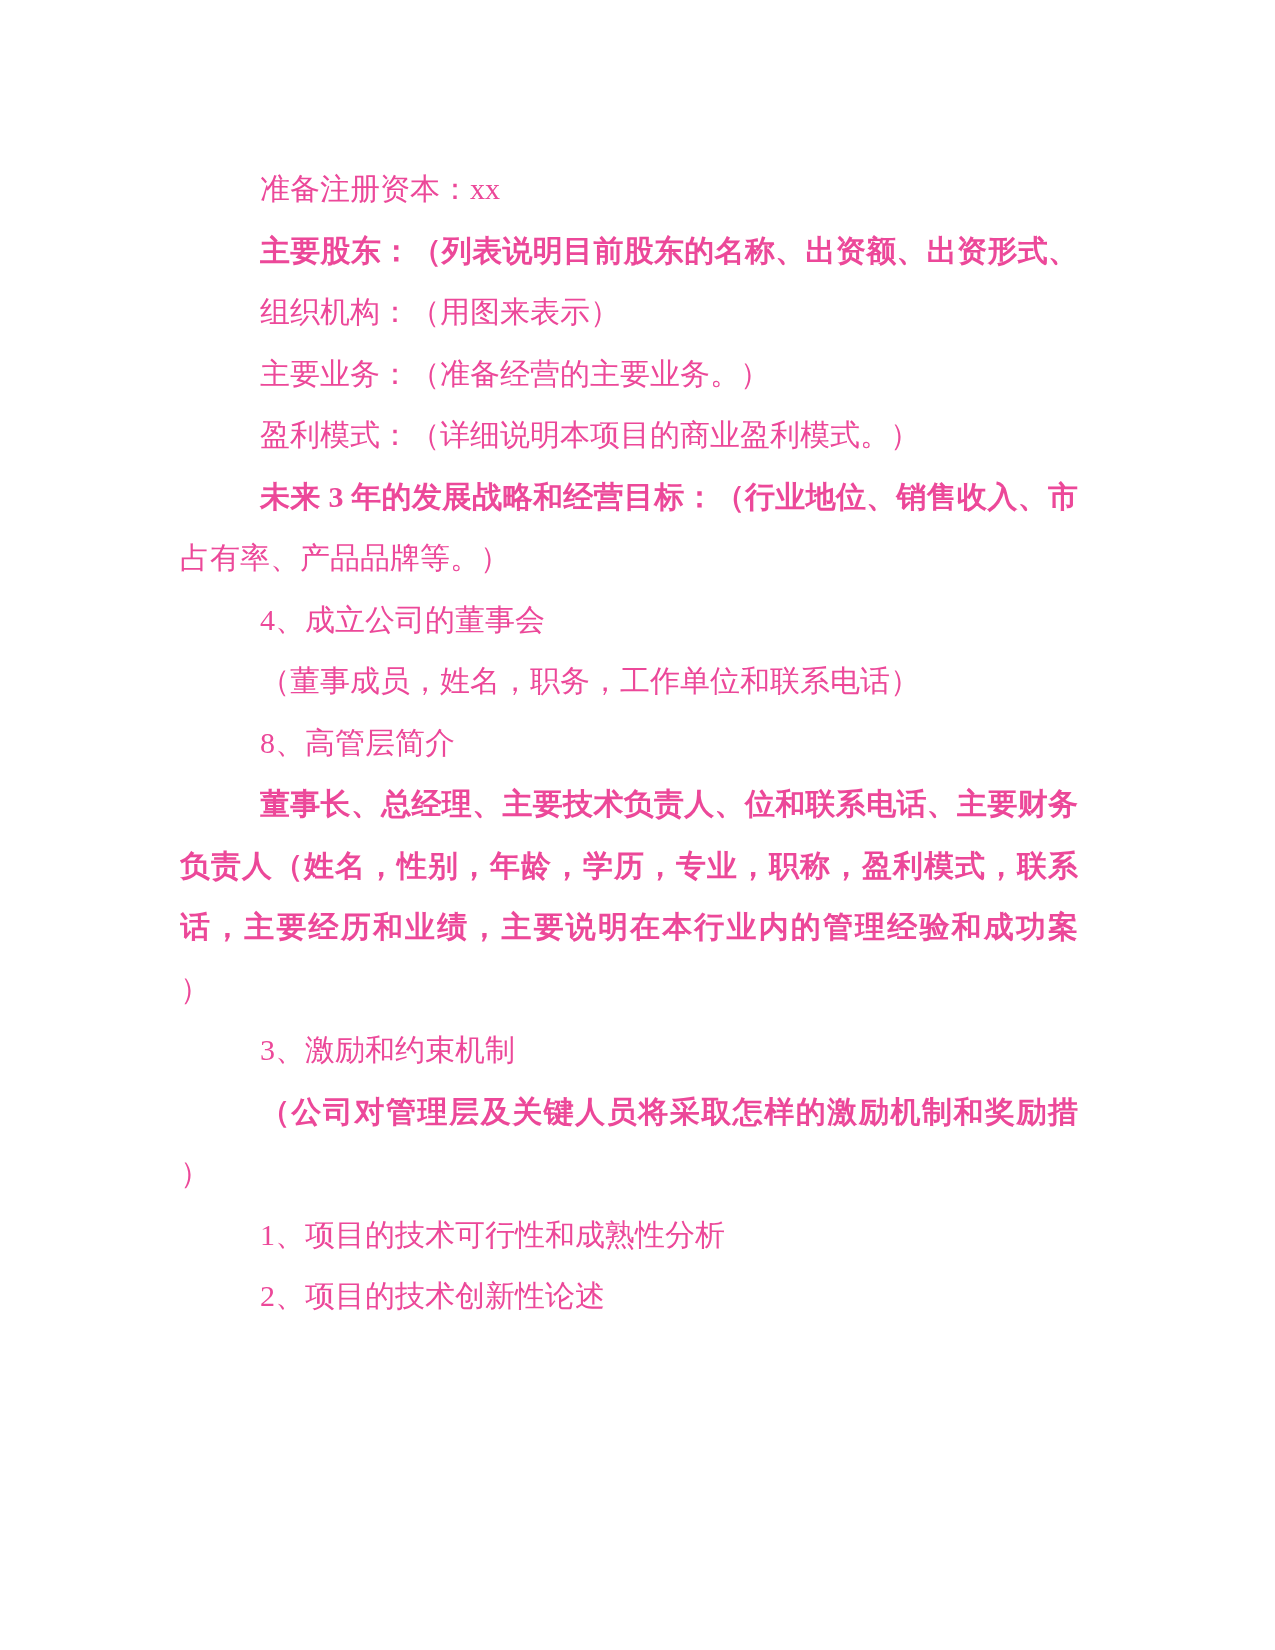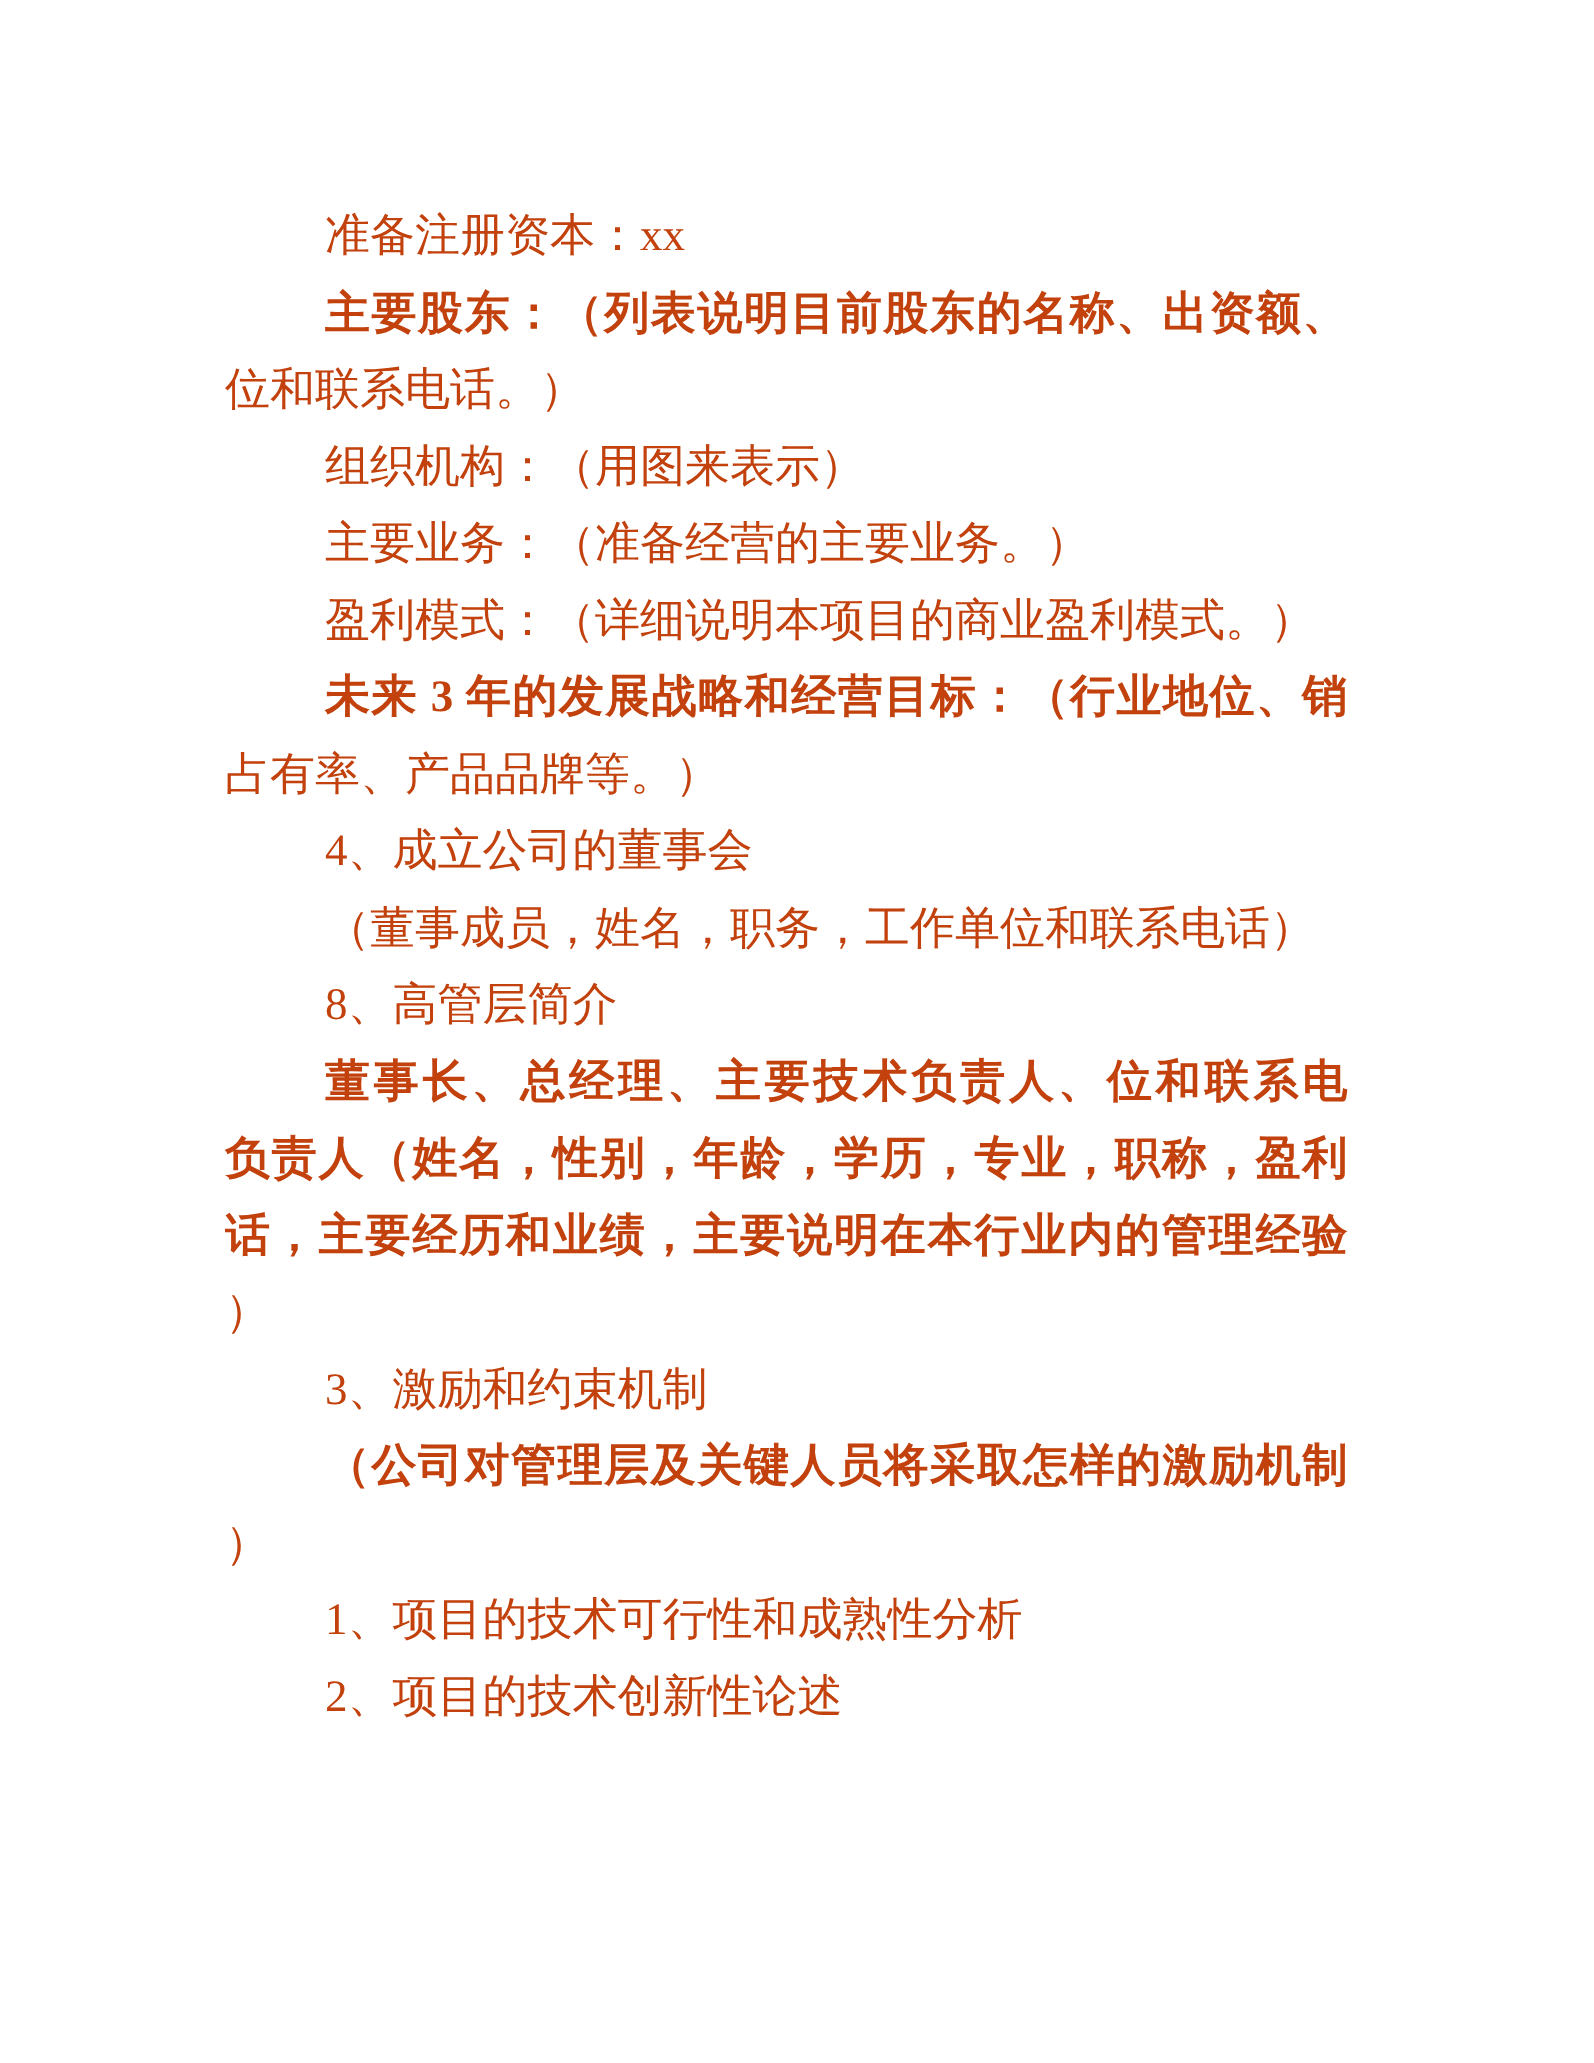--- a/index.html
+++ b/index.html
@@ -18,43 +18,42 @@
   }
   .content {
     position: absolute;
     left: 180px;
     top: 158px;
     width: 898px;
   }
   .line {
     height: 61.5px;
     line-height: 61.5px;
-    font-size: 36px;
-    color: #c2410c;
+    font-size: 30px;
+    color: #ec4899;
     text-align: left;
     overflow: hidden;
     white-space: pre-wrap;
   }
   .line.indent {
     text-indent: 80px;
   }
   .line.justify {
     text-align: justify;
     text-align-last: justify;
     font-weight: bold;
   }
 </style>
 </head>
 <body>
 
 <div class="page">
   <div class="content">
       <div class="line indent">准备注册资本：xx</div>
       <div class="line indent justify">主要股东：（列表说明目前股东的名称、出资额、出资形式、单</div>
-      <div class="line">位和联系电话。）</div>
       <div class="line indent">组织机构：（用图来表示）</div>
       <div class="line indent">主要业务：（准备经营的主要业务。）</div>
       <div class="line indent">盈利模式：（详细说明本项目的商业盈利模式。）</div>
       <div class="line indent justify">未来 3 年的发展战略和经营目标：（行业地位、销售收入、市场</div>
       <div class="line">占有率、产品品牌等。）</div>
       <div class="line indent">4、成立公司的董事会</div>
       <div class="line indent">（董事成员，姓名，职务，工作单位和联系电话）</div>
       <div class="line indent">8、高管层简介</div>
       <div class="line indent justify">董事长、总经理、主要技术负责人、位和联系电话、主要财务</div>
       <div class="line justify">负责人（姓名，性别，年龄，学历，专业，职称，盈利模式，联系电</div>

